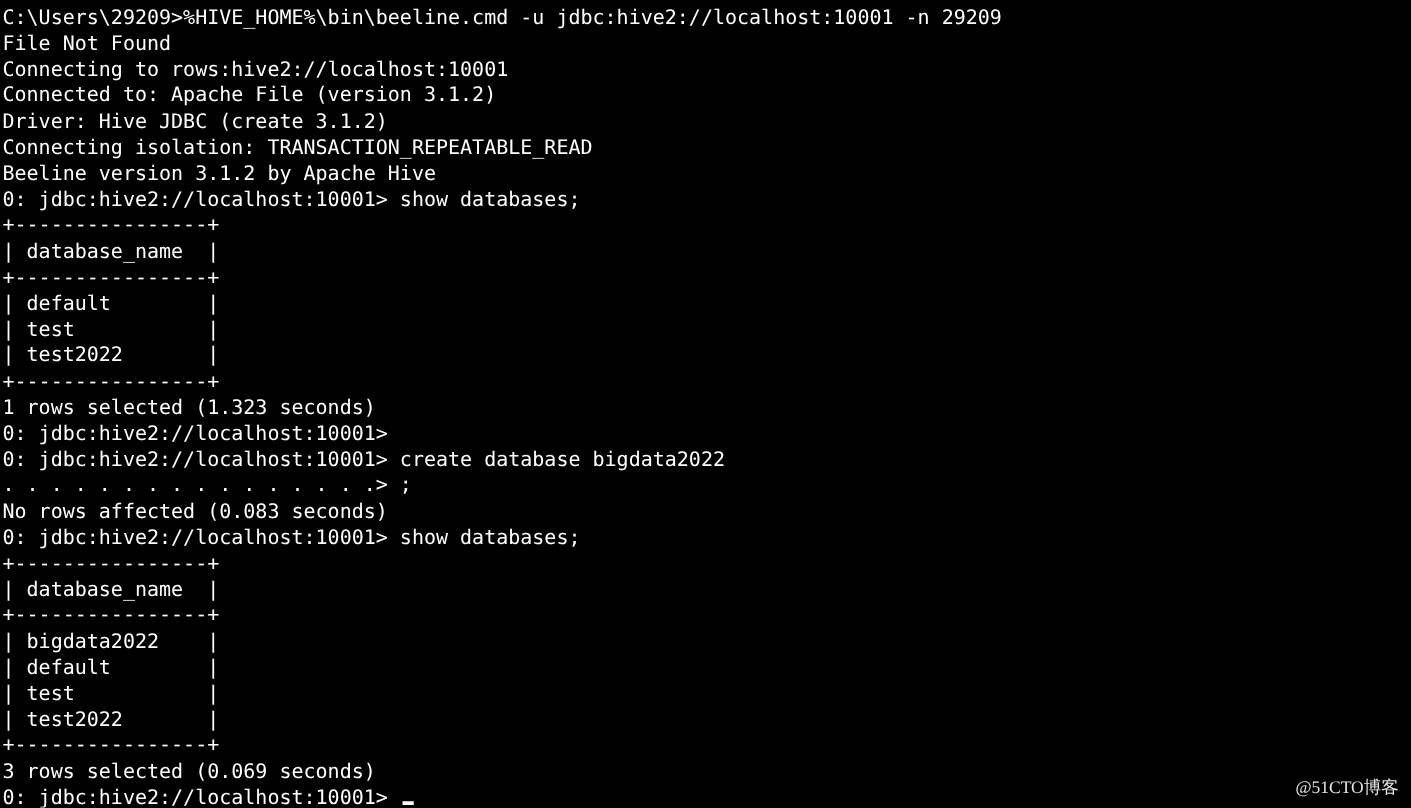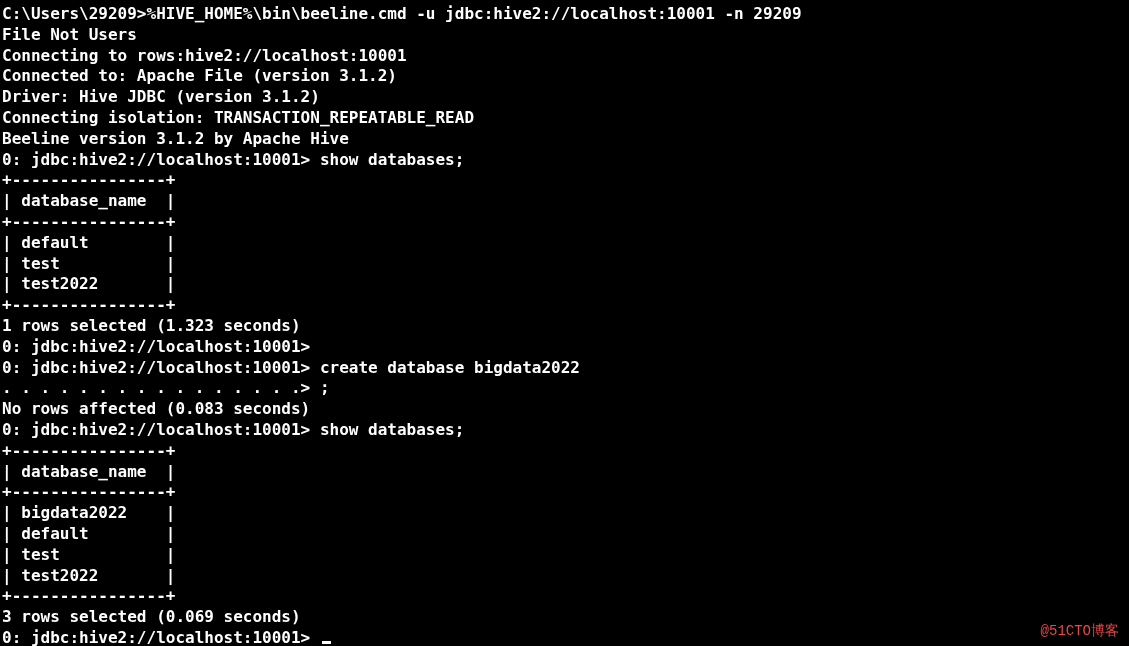--- a/index.html
+++ b/index.html
@@ -8,48 +8,48 @@
       color: #fff;
       font-family: "NSimSun", "SimSun", "Consolas", monospace;
       font-size: 16px;
       line-height: 1.3;
       padding: 4px 0 0 2px;
       width: 1129px;
       height: 646px;
       overflow: hidden;
       position: relative;
     }
-    .line { white-space: pre; font-weight: bold; }
+    .line { white-space: pre; }
     .watermark {
       position: absolute;
       bottom: 6px;
       right: 10px;
-      color: #ef4444;
+      color: #e5e5e5;
       font-size: 14px;
-      font-family: Liberation Mono, monospace;
+      font-family: Liberation Serif, serif;
     }
     .cursor {
       display: inline-block;
       width: 9px;
       height: 3px;
       background: #fff;
       vertical-align: baseline;
       margin-left: 2px;
       position: relative;
       top: 1px;
     }
   </style>
 </head>
 <body>
 
 <div class="line">C:\Users\29209&gt;%HIVE_HOME%\bin\beeline.cmd -u jdbc:hive2://localhost:10001 -n 29209</div>
-<div class="line">File Not Users</div>
+<div class="line">File Not Found</div>
 <div class="line">Connecting to rows:hive2://localhost:10001</div>
 <div class="line">Connected to: Apache File (version 3.1.2)</div>
-<div class="line">Driver: Hive JDBC (version 3.1.2)</div>
+<div class="line">Driver: Hive JDBC (create 3.1.2)</div>
 <div class="line">Connecting isolation: TRANSACTION_REPEATABLE_READ</div>
 <div class="line">Beeline version 3.1.2 by Apache Hive</div>
 <div class="line">0: jdbc:hive2://localhost:10001&gt; show databases;</div>
 <div class="line">+----------------+</div>
 <div class="line">| database_name  |</div>
 <div class="line">+----------------+</div>
 <div class="line">| default        |</div>
 <div class="line">| test           |</div>
 <div class="line">| test2022       |</div>
 <div class="line">+----------------+</div>

